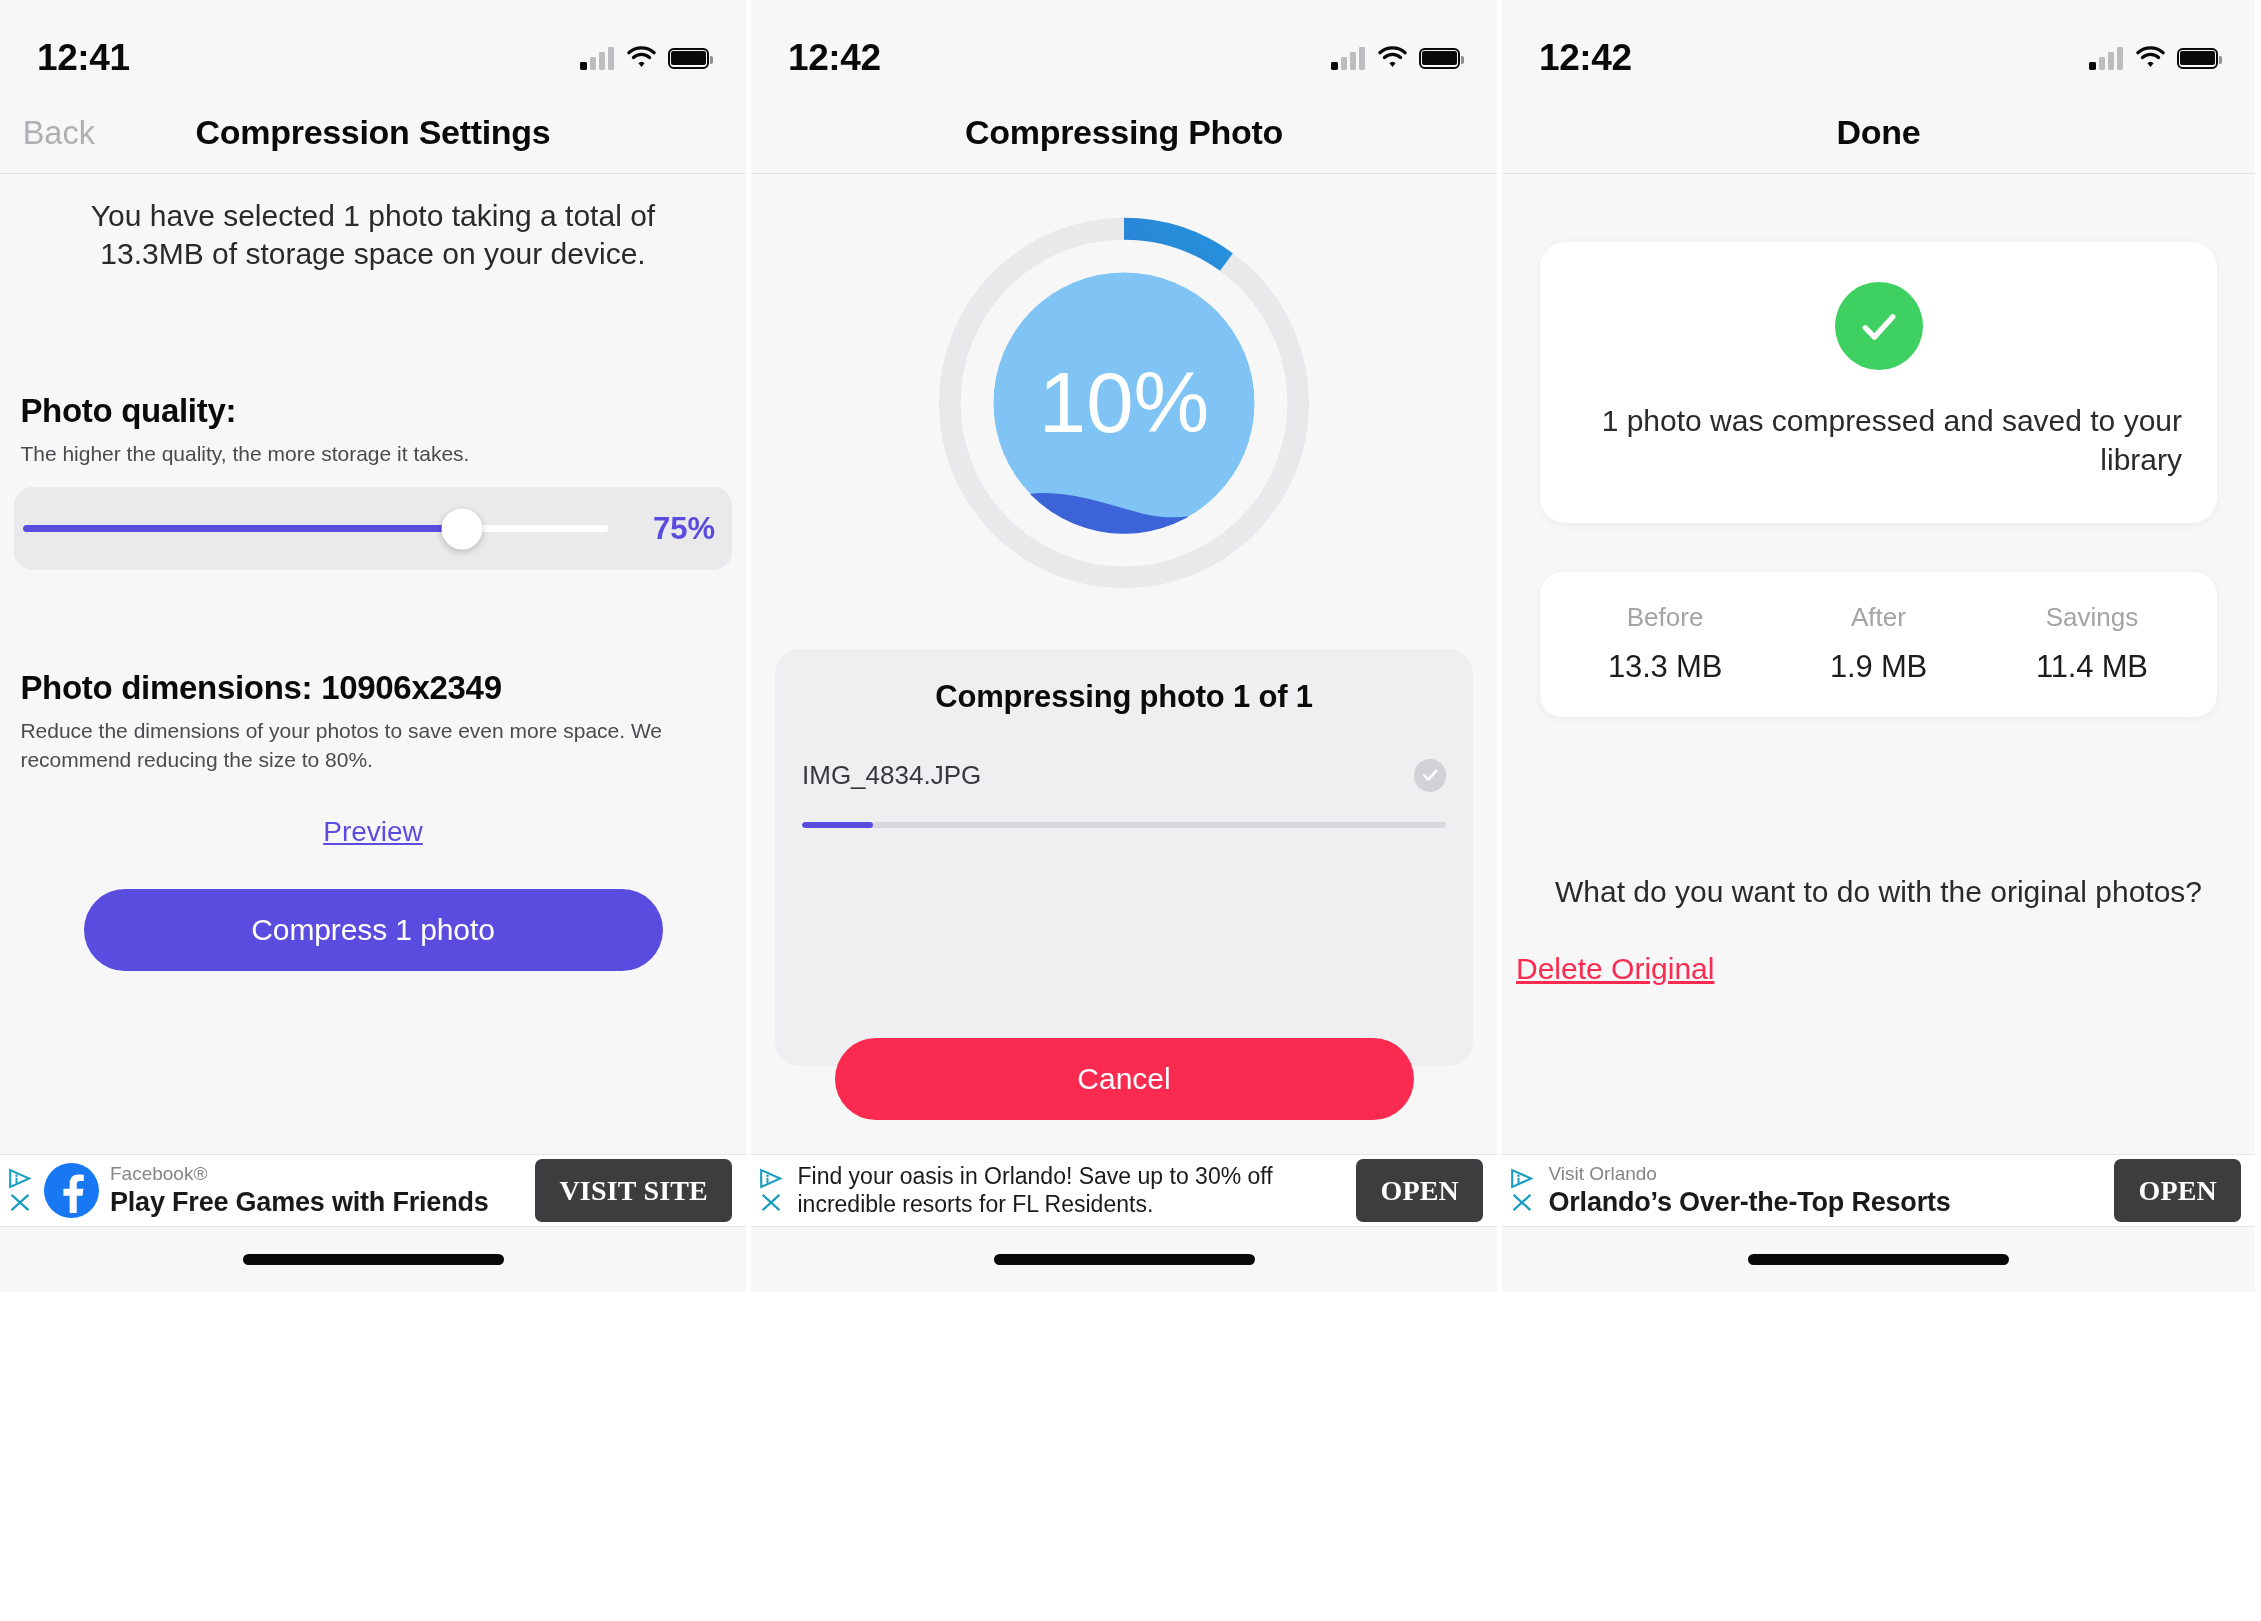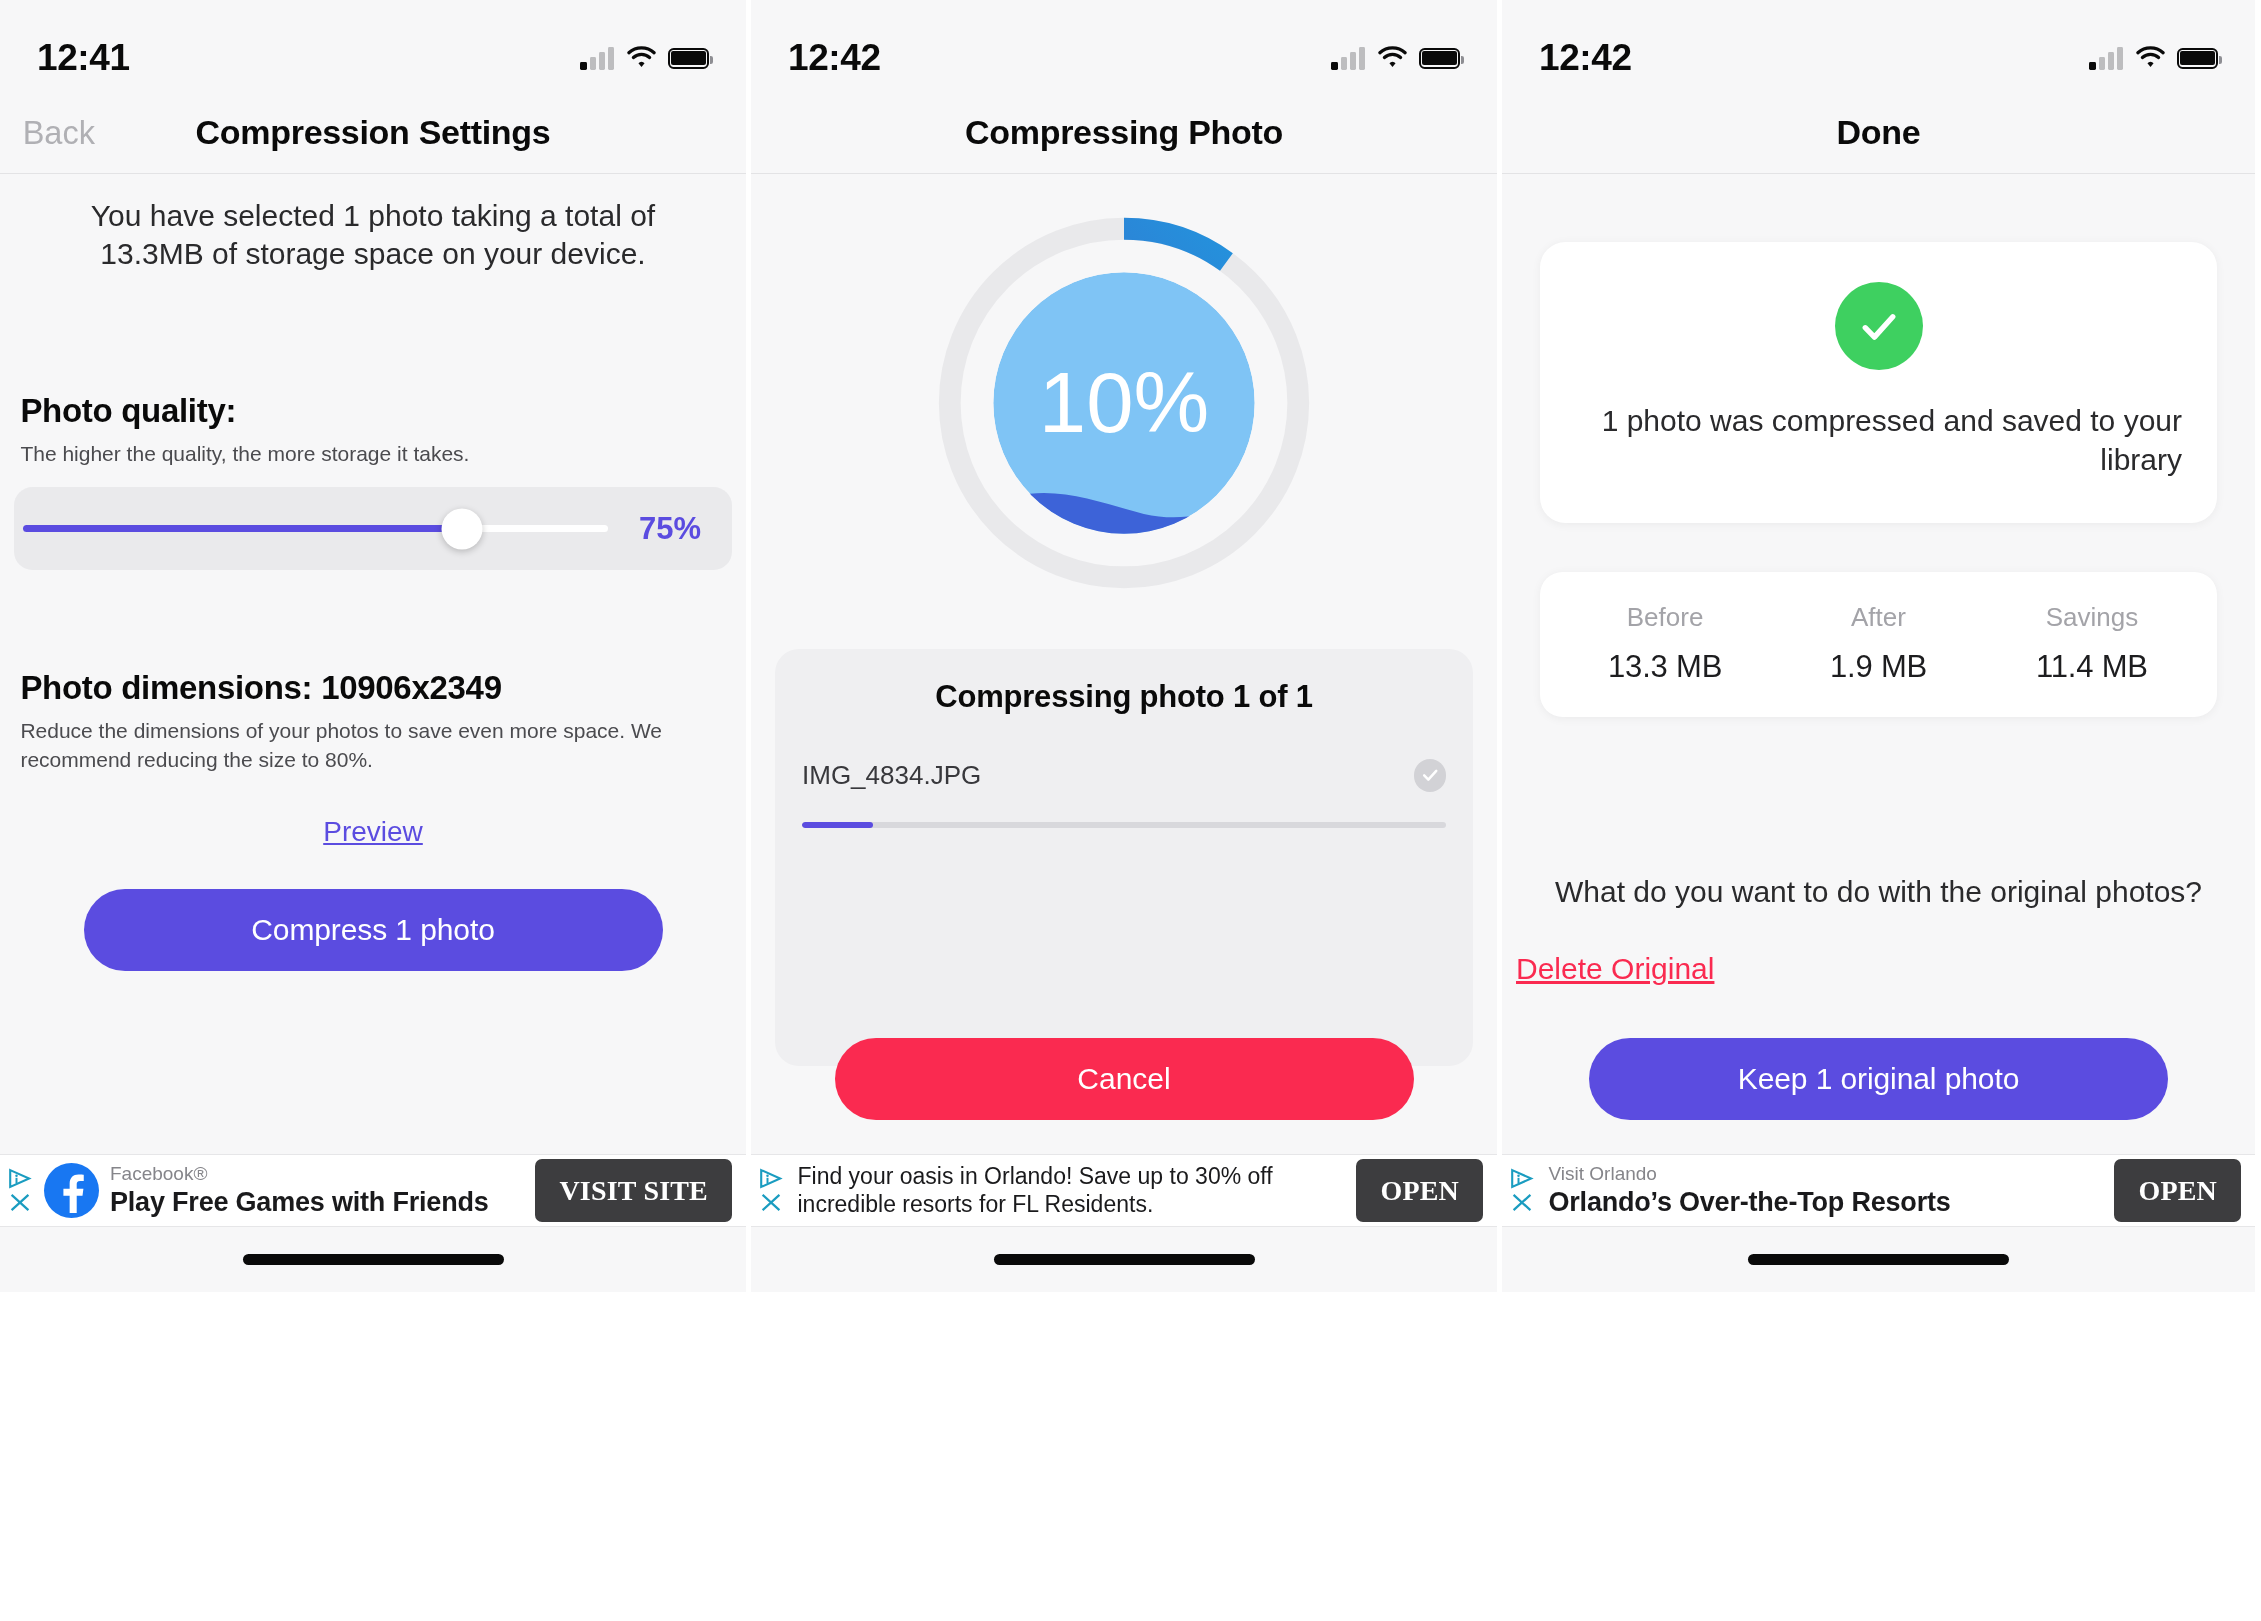--- a/index.html
+++ b/index.html
@@ -160,21 +160,21 @@
     background: #ffffff;
     border-radius: 50%;
     transform: translate(-50%, -50%);
     box-shadow: 0 2.1px 7px rgba(0,0,0,0.22);
   }
   .slider-value {
     font-size: 31px;
     font-weight: 700;
     color: #5b4ce0;
     min-width: 90px;
-    text-align: center;
+    text-align: right;
   }
   .quality-block { margin-top: 119px; }
   .dims-block { margin-top: 99px; }
   .preview-link {
     display: block;
     text-align: center;
     font-size: 28px;
     color: #5b4ce0;
     margin-top: 42px;
   }
@@ -600,23 +600,20 @@
         </div>
         <div class="stat">
           <div class="stat-label">Savings</div>
           <div class="stat-value">11.4 MB</div>
         </div>
       </div>
 
       <p class="question">What do you want to do with the original photos?</p>
       <a class="danger-link" href="#">Delete Original</a>
 
-      <div class="screen3-footer">
-        <button class="primary-btn" style="margin-top:0;">Keep 1 original photo</button>
-      </div>
     </div>
 
     <div class="ad">
       <div class="ad-choices">
         <span>
           <svg width="24" height="21" viewBox="0 0 34 30">
               <path d="M3 3 L30 15 L3 27 Z" fill="none" stroke="#1a9cc0" stroke-width="3"></path>
               <circle cx="12" cy="11" r="1.8" fill="#1a9cc0"></circle>
               <rect x="10.6" y="14" width="2.8" height="8" fill="#1a9cc0"></rect>
             </svg>

